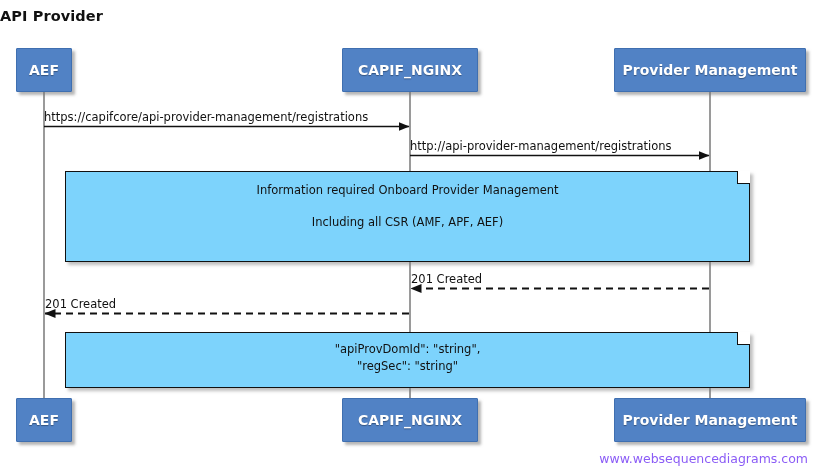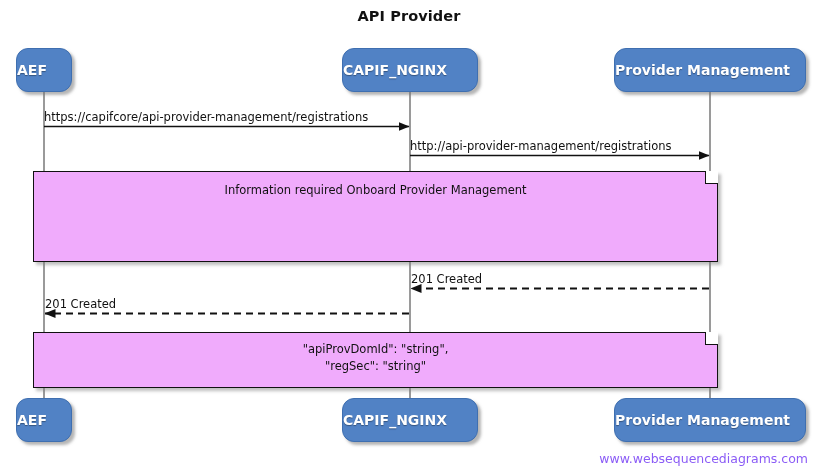--- a/index.html
+++ b/index.html
@@ -19,60 +19,61 @@
     position: absolute;
     left: 0; top: 0;
     width: 818px;
     height: 474px;
   }
   .diagram-title {
     position: absolute;
     left: 0;
     top: 8px;
     width: 818px;
-    text-align: center;
+    text-align: left;
     font-size: 14.5px;
     font-weight: bold;
     letter-spacing: 0.1px;
     color: #111111;
   }
   .actor-box {
     position: absolute;
     background: #5182c5;
     border: 1px solid #3f6fb0;
-    border-radius: 12px;
+    border-radius: 1px;
     box-shadow: 3px 3px 3px rgba(120,120,120,0.55);
     color: #ffffff;
     font-size: 14px;
     font-weight: bold;
     display: flex;
     align-items: center;
-    justify-content: flex-start;
+    justify-content: center;
     box-sizing: border-box;
     text-shadow: 0 1px 1px rgba(0,0,0,0.35);
     white-space: nowrap;
   }
   .lifeline {
     position: absolute;
     width: 2px;
     background: #9a9a9a;
   }
   .msg-label {
     position: absolute;
     font-size: 11.5px;
     color: #111111;
     white-space: nowrap;
     text-align: left;
   }
   .note-box {
     position: absolute;
-    background: #f0abfc;
+    background: #7dd3fc;
     border: 1.6px solid #111111;
     box-shadow: 3px 3px 3px rgba(130,130,130,0.5);
     box-sizing: border-box;
+    margin-left: 32px;
   }
   .note-fold {
     position: absolute;
     right: -1px;
     top: -1px;
     width: 13px;
     height: 13px;
     background: #ffffff;
     border-left: 1.6px solid #111111;
     border-bottom: 1.6px solid #111111;
@@ -143,20 +144,21 @@
 </div>
 
 <div class="msg-label" style="left:44px; top:110px; width:365px;">https://capifcore/api-provider-management/registrations</div>
 <div class="msg-label" style="left:410px; top:139px; width:327px;">http://api-provider-management/registrations</div>
 <div class="msg-label" style="left:411px; top:272px; width:298px;">201 Created</div>
 <div class="msg-label" style="left:45px; top:297px; width:364px;">201 Created</div>
 
 <div class="note-box" style="left:33px; top:171px; width:685px; height:91px;">
   <div class="note-fold"></div>
   <div class="note-text" style="top:11px;">Information required Onboard Provider Management</div>
+  <div class="note-text" style="top:43px;">Including all CSR (AMF, APF, AEF)</div>
 </div>
 
 <div class="note-box" style="left:33px; top:332px; width:685px; height:56px;">
   <div class="note-fold"></div>
   <div class="note-text" style="top:9px;">"apiProvDomId": "string",</div>
   <div class="note-text" style="top:26px;">"regSec": "string"</div>
 </div>
 
 <div class="actor-box" style="left:16px; top:398px; width:56px; height:44px;">
   <span>AEF</span>

